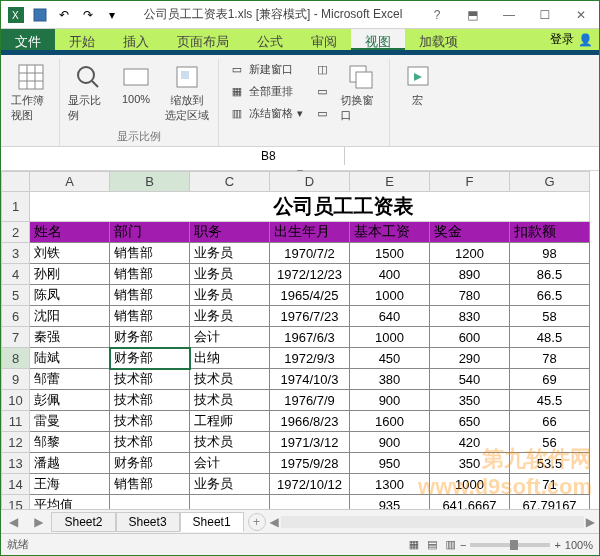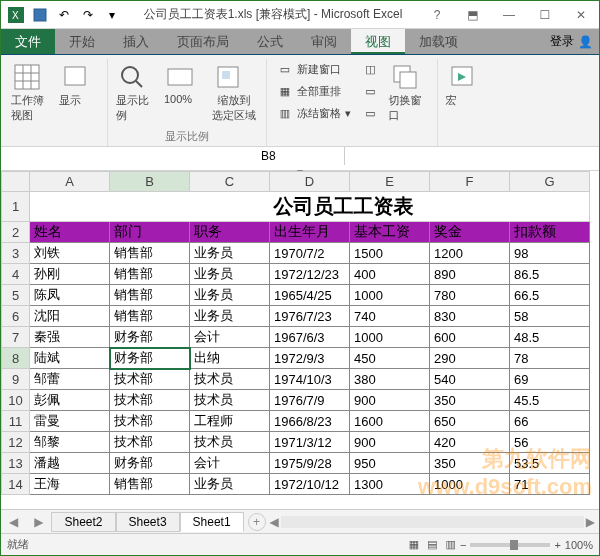--- a/index.html
+++ b/index.html
@@ -4,47 +4,47 @@
 <style>
 * { margin: 0; padding: 0; box-sizing: border-box; font-family: "Microsoft YaHei", "SimSun", sans-serif; }
 body { background: #fff; width: 600px; height: 556px; overflow: hidden; font-size: 12px; }
 .window { border: 1px solid #2b7d2b; height: 556px; display: flex; flex-direction: column; }
 .titlebar { background: #fff; height: 28px; display: flex; align-items: center; padding: 0 4px; border-bottom: 1px solid #d4d4d4; }
 .titlebar .qat { display: flex; gap: 2px; align-items: center; }
 .titlebar .qat-btn { width: 22px; height: 22px; display: flex; align-items: center; justify-content: center; cursor: pointer; }
 .titlebar .title { flex: 1; text-align: center; color: #444; font-size: 12px; }
 .titlebar .win-ctrl { display: flex; gap: 8px; }
 .titlebar .win-btn { width: 28px; height: 22px; display: flex; align-items: center; justify-content: center; color: #666; cursor: pointer; }
-.ribbon-tabs { background: #a3a3a3; height: 26px; display: flex; border-bottom: 1px solid #0c4a6e; }
+.ribbon-tabs { background: #bef264; height: 26px; display: flex; border-bottom: 5px solid #0c4a6e; }
 .tab-file { background: #217346; color: #fff; padding: 4px 14px; font-size: 13px; cursor: pointer; }
 .tab { padding: 4px 14px; color: #444; font-size: 13px; cursor: pointer; }
 .tab.active { color: #217346; border-bottom: 2px solid #217346; background: #f3f3f3; }
 .tab-right { margin-left: auto; display: flex; align-items: center; padding-right: 6px; }
 .ribbon { background: #f3f3f3; height: 92px; display: flex; border-bottom: 1px solid #d4d4d4; padding: 4px 2px 0 2px; }
 .rgroup { display: flex; flex-direction: column; align-items: center; padding: 0 6px; border-right: 1px solid #ddd; }
 .rgroup-body { display: flex; flex: 1; align-items: flex-start; gap: 4px; }
 .rgroup-label { font-size: 11px; color: #777; padding: 2px 0; }
-.rbtn-lg { display: flex; flex-direction: column; align-items: flex-start; width: 44px; padding: 2px; cursor: pointer; font-size: 11px; color: #444; }
+.rbtn-lg { display: flex; flex-direction: column; align-items: center; width: 44px; padding: 2px; cursor: pointer; font-size: 11px; color: #444; }
 .rbtn-lg .ico { width: 32px; height: 32px; display: flex; align-items: center; justify-content: center; }
 .rstack { display: flex; flex-direction: column; gap: 2px; }
 .rbtn-sm { display: flex; align-items: center; gap: 4px; padding: 2px 4px; cursor: pointer; font-size: 11px; color: #444; white-space: nowrap; }
 .rbtn-sm .ico { width: 16px; height: 16px; display: inline-flex; align-items: center; justify-content: center; }
 .formula-bar { height: 24px; display: flex; align-items: center; border-bottom: 1px solid #d4d4d4; flex-direction: column; }
 .name-box { width: 90px; border-right: 1px solid #ccc; padding: 2px 6px; font-size: 12px; }
 .fx { padding: 0 8px; font-style: italic; color: #737373; }
 .formula-input { flex: 1; padding: 2px 6px; font-size: 13px; }
 .sheet { flex: 1; overflow: auto; position: relative; }
 table { border-collapse: collapse; font-size: 13px; }
 .corner { width: 28px; height: 20px; background: #f0f0f0; border: 1px solid #ccc; position: sticky; left: 0; top: 0; }
 .colhdr { background: #f0f0f0; border: 1px solid #ccc; text-align: center; color: #444; min-width: 80px; height: 20px; font-weight: normal; }
 .colhdr.sel { background: #d5e5d5; }
 .rowhdr { background: #f0f0f0; border: 1px solid #ccc; text-align: center; color: #444; width: 28px; font-weight: normal; }
 .rowhdr.sel { background: #d5e5d5; }
 td.cell { border: 1px solid #888; padding: 1px 4px; background: #fff; height: 20px; }
-td.cell.right { text-align: left; }
+td.cell.right { text-align: center; }
 .title-row td.cell { font-size: 20px; font-weight: bold; border: 1px solid #d0d0d0; }
 .hdr-row td.cell { background: #a21caf; font-weight: normal; font-size: 14px; }
 td.active { outline: 2px solid #217346; outline-offset: -1px; }
 .sheet-tabs { height: 24px; display: flex; align-items: center; border-top: 1px solid #ccc; background: #f3f3f3; font-size: 12px; }
 .stab-nav { padding: 0 8px; color: #888; cursor: pointer; }
 .stab { padding: 2px 12px; border: 1px solid #ccc; background: #f0f0f0; cursor: pointer; }
 .stab.active { background: #fff; border-bottom: 1px solid #fff; }
 .stab-add { padding: 0 8px; color: #888; cursor: pointer; border: 1px solid #ccc; border-radius: 50%; width: 18px; height: 18px; display: flex; align-items: center; justify-content: center; margin-left: 4px; }
 .scroll-h { flex: 1; display: flex; align-items: center; padding: 0 4px; }
 .statusbar { height: 22px; background: #f3f3f3; border-top: 1px solid #ccc; display: flex; align-items: center; padding: 0 6px; font-size: 11px; color: #555; }
@@ -108,28 +108,20 @@
               <svg width="28" height="28">
                 <rect x="2" y="2" width="24" height="24" fill="#fff" stroke="#888"></rect>
                 <line x1="2" y1="10" x2="26" y2="10" stroke="#888"></line>
                 <line x1="2" y1="18" x2="26" y2="18" stroke="#888"></line>
                 <line x1="10" y1="2" x2="10" y2="26" stroke="#888"></line>
                 <line x1="18" y1="2" x2="18" y2="26" stroke="#888"></line>
               </svg>
             </div>
           <span>工作簿视图</span>
         </div>
-        <div class="rbtn-lg">
-          <div class="ico">
-              <svg width="28" height="28">
-                <rect x="4" y="4" width="20" height="18" fill="#fff" stroke="#888"></rect>
-              </svg>
-            </div>
-          <span>显示</span>
-        </div>
       </div>
       <div class="rgroup-label">&nbsp;</div>
     </div>
     <div class="rgroup">
       <div class="rgroup-body">
         <div class="rbtn-lg">
           <div class="ico">
               <svg width="28" height="28">
                 <circle cx="12" cy="12" r="8" fill="none" stroke="#555" stroke-width="2"></circle>
                 <line x1="18" y1="18" x2="24" y2="24" stroke="#555" stroke-width="2"></line>
@@ -274,21 +266,21 @@
             <td class="cell right">1000</td>
             <td class="cell right">780</td>
             <td class="cell right">66.5</td>
           </tr>
           <tr>
             <th class="rowhdr">6</th>
             <td class="cell">沈阳</td>
             <td class="cell">销售部</td>
             <td class="cell">业务员</td>
             <td class="cell right">1976/7/23</td>
-            <td class="cell right">740</td>
+            <td class="cell right">640</td>
             <td class="cell right">830</td>
             <td class="cell right">58</td>
           </tr>
           <tr>
             <th class="rowhdr">7</th>
             <td class="cell">秦强</td>
             <td class="cell">财务部</td>
             <td class="cell">会计</td>
             <td class="cell right">1967/6/3</td>
             <td class="cell right">1000</td>
@@ -357,20 +349,30 @@
           </tr>
           <tr>
             <th class="rowhdr">14</th>
             <td class="cell">王海</td>
             <td class="cell">销售部</td>
             <td class="cell">业务员</td>
             <td class="cell right">1972/10/12</td>
             <td class="cell right">1300</td>
             <td class="cell right">1000</td>
             <td class="cell right">71</td>
+          </tr>
+          <tr>
+            <th class="rowhdr">15</th>
+            <td class="cell">平均值</td>
+            <td class="cell"></td>
+            <td class="cell"></td>
+            <td class="cell right"></td>
+            <td class="cell right">935</td>
+            <td class="cell right">641.6667</td>
+            <td class="cell right">67.79167</td>
           </tr>
         </tbody>
       </table>
   </div>
 
   <div class="sheet-tabs">
     <div class="stab-nav">◀</div>
     <div class="stab-nav">▶</div>
     <div id="stabs" style="display:flex;">
         <div class="stab">Sheet2</div>

